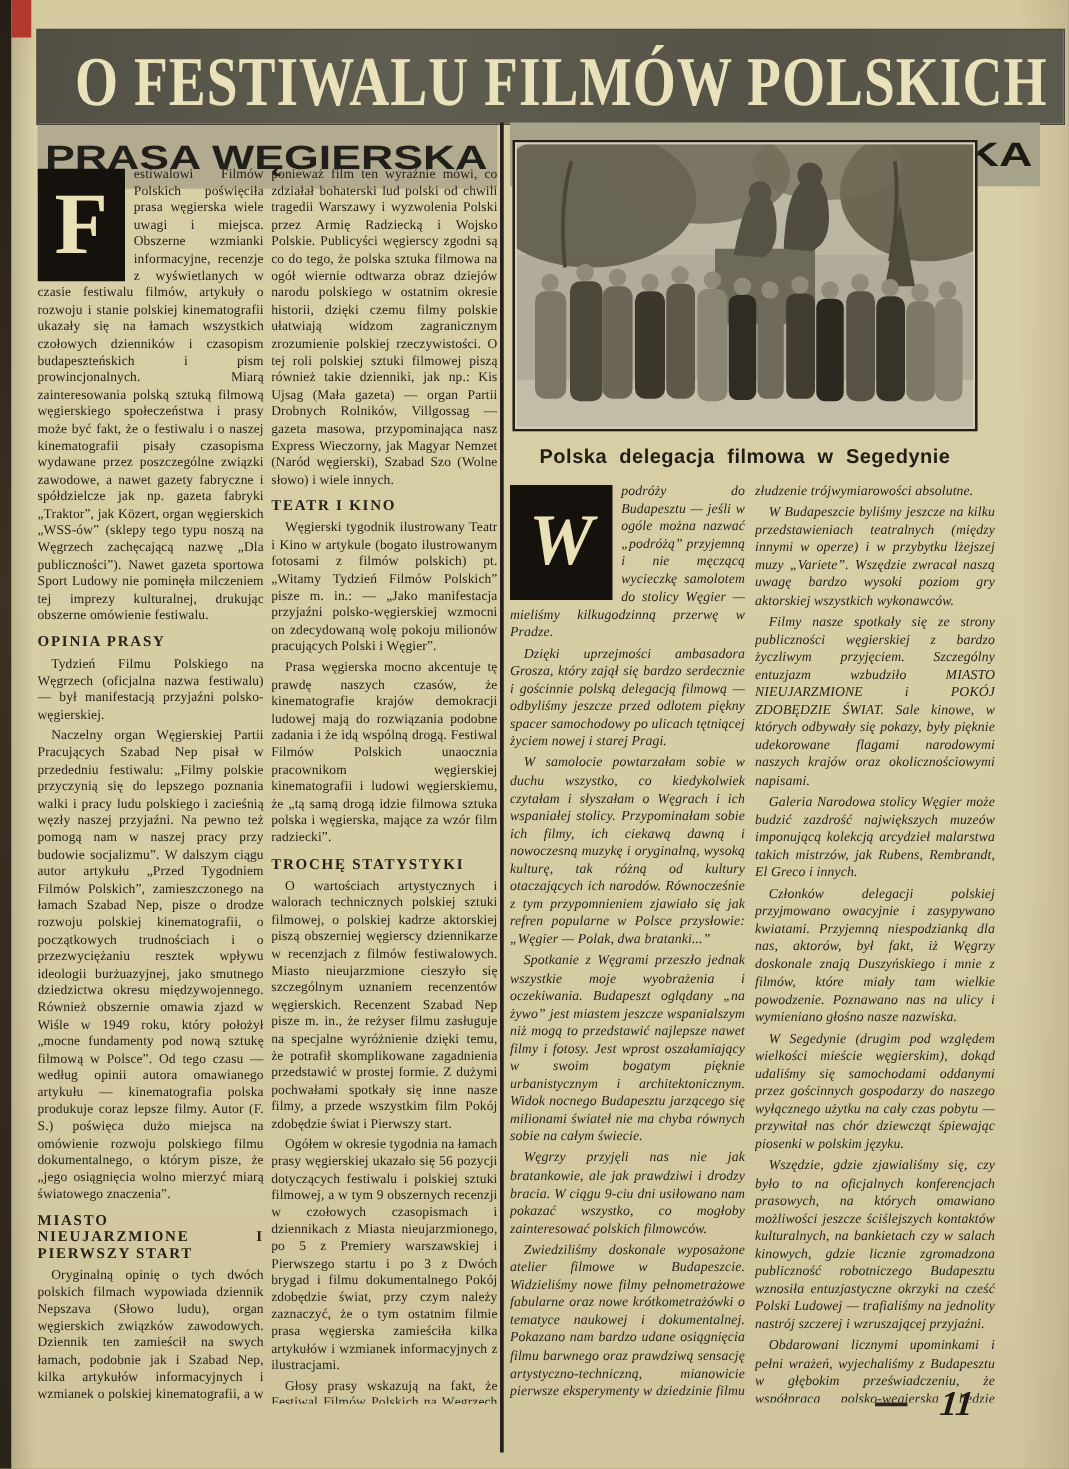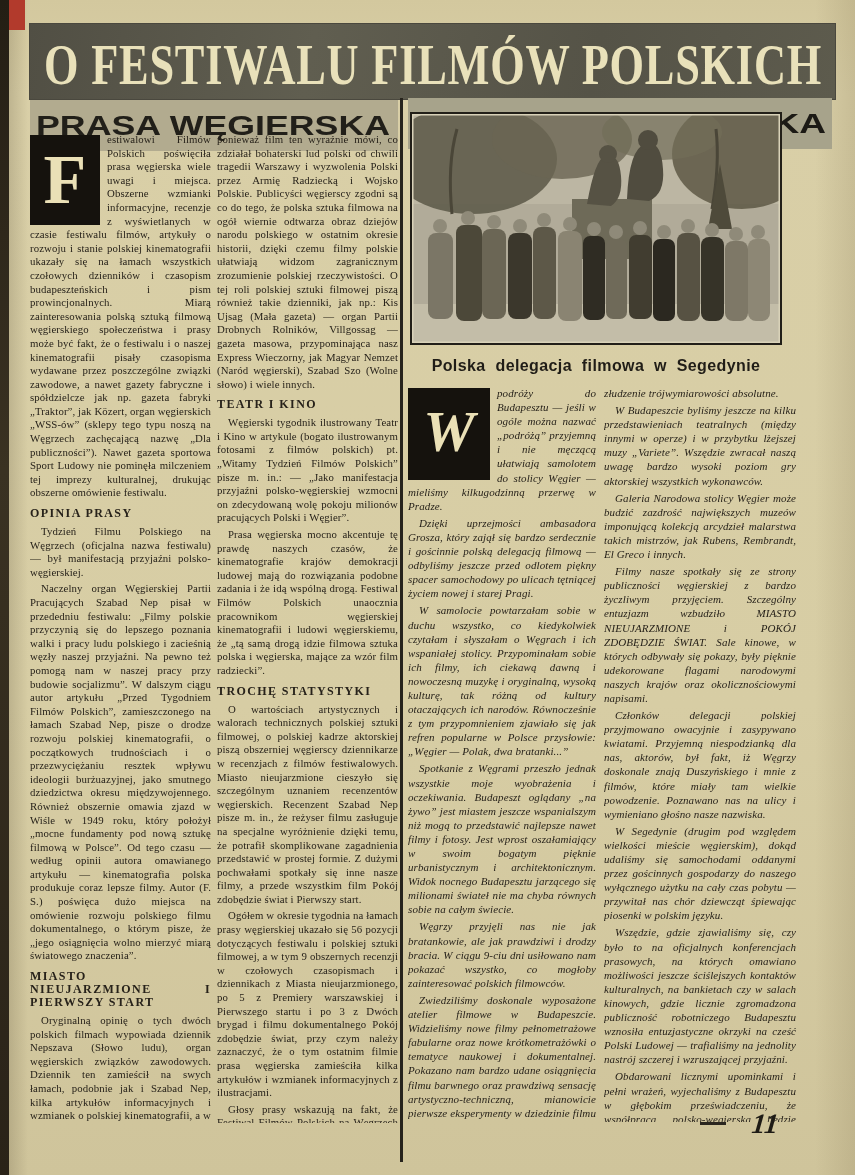--- a/index.html
+++ b/index.html
@@ -9,21 +9,21 @@
     background:
       linear-gradient(90deg, rgba(60,50,30,.25) 0, rgba(60,50,30,0) 28px),
       linear-gradient(270deg, rgba(120,105,70,.18) 0, rgba(120,105,70,0) 40px),
       linear-gradient(180deg, #d3c89e 0, #d9cfa7 8%, #d7cda4 60%, #cfc49b 100%);
     font-family:"Liberation Serif", serif;color:#27221a;
   }
   .edge-strip{position:absolute;left:0;top:0;width:9px;height:1175px;background:linear-gradient(180deg,#241e14,#3a3222 40%,#2a2318);}
   .red-corner{position:absolute;left:9px;top:0;width:16px;height:30px;background:#b23a2c;}
   .masthead{position:absolute;left:30px;top:24px;width:805px;height:75px;
     background:linear-gradient(100deg,#514f44,#605e50 35%,#555347 70%,#5d5b4d);
-    box-shadow:0 0 0 1px #4a483e;}
+    box-shadow:0 0 0 1px #4a483e;padding-left:16px;}
   .subband{position:absolute;height:51px;display:flex;align-items:center;justify-content:center;}
   .subband-left{left:30px;top:100px;width:368px;background:#b2ab8f;}
   .subband-right{left:408px;top:98px;width:424px;background:#a7a38b;}
   .divider-v{position:absolute;left:400px;top:98px;width:3px;height:1064px;background:#26231c;}
   .col{position:absolute;overflow:hidden;text-align:justify;}
   .col p{margin:0 0 3px 0;text-indent:11px;line-height:13.6px;font-size:10.8px;letter-spacing:.1px;}
   .col p.nodent{text-indent:0;}
   .col h4{margin:7px 0 5px 0;font-size:12px;letter-spacing:1.4px;font-weight:bold;text-indent:0;line-height:13px;}
   .col-roman{font-style:normal;}
   .col-italic p{font-style:italic;font-size:11px;line-height:14.1px;}
@@ -145,34 +145,34 @@
           <rect x="336" y="125" width="22" height="82" rx="8" fill="#8d8775"></rect>
         </g>
       </g>
       <rect x="0" y="0" width="368" height="229" fill="none" stroke="#d9d2b9" stroke-width="3"></rect>
     </svg>
   </div>
   <div class="caption">Polska delegacja filmowa w Segedynie</div>
 
   <div class="col col-italic" style="left:408px;top:386px;width:188px;height:736px;">
     <p class="nodent">
-      <span class="dropcap dropcap-w">W</span><span>podróży do Budapesztu — jeśli w ogóle można nazwać „podróżą” przyjemną i nie męczącą ułatwiają samolotem do stolicy Węgier — mieliśmy kilkugodzinną przerwę w Pradze.</span>
+      <span class="dropcap dropcap-w">W</span><span>podróży do Budapesztu — jeśli w ogóle można nazwać „podróżą” przyjemną i nie męczącą wycieczkę samolotem do stolicy Węgier — mieliśmy kilkugodzinną przerwę w Pradze.</span>
     </p>
     <p>Dzięki uprzejmości ambasadora Grosza, który zajął się bardzo serdecznie i gościnnie polską delegacją filmową — odbyliśmy jeszcze przed odlotem piękny spacer samochodowy po ulicach tętniącej życiem nowej i starej Pragi.</p>
     <p>W samolocie powtarzałam sobie w duchu wszystko, co kiedykolwiek czytałam i słyszałam o Węgrach i ich wspaniałej stolicy. Przypominałam sobie ich filmy, ich ciekawą dawną i nowoczesną muzykę i oryginalną, wysoką kulturę, tak różną od kultury otaczających ich narodów. Równocześnie z tym przypomnieniem zjawiało się jak refren popularne w Polsce przysłowie: „Węgier — Polak, dwa bratanki...”</p>
     <p>Spotkanie z Węgrami przeszło jednak wszystkie moje wyobrażenia i oczekiwania. Budapeszt oglądany „na żywo” jest miastem jeszcze wspanialszym niż mogą to przedstawić najlepsze nawet filmy i fotosy. Jest wprost oszałamiający w swoim bogatym pięknie urbanistycznym i architektonicznym. Widok nocnego Budapesztu jarzącego się milionami świateł nie ma chyba równych sobie na całym świecie.</p>
     <p>Węgrzy przyjęli nas nie jak bratankowie, ale jak prawdziwi i drodzy bracia. W ciągu 9-ciu dni usiłowano nam pokazać wszystko, co mogłoby zainteresować polskich filmowców.</p>
     <p>Zwiedziliśmy doskonale wyposażone atelier filmowe w Budapeszcie. Widzieliśmy nowe filmy pełnometrażowe fabularne oraz nowe krótkometrażówki o tematyce naukowej i dokumentalnej. Pokazano nam bardzo udane osiągnięcia filmu barwnego oraz prawdziwą sensację artystyczno-techniczną, mianowicie pierwsze eksperymenty w dziedzinie filmu plastycznego, (oczywiście dźwiękowego), czarno-białego i barwnego. Film taki ogląda się na normalnym ekranie przez specjalne szkła polaryzacyjne. Wrażenie jest niesłychanie silne,</p>
   </div>
 
   <div class="col col-italic" style="left:604px;top:386px;width:192px;height:736px;">
     <p class="nodent">złudzenie trójwymiarowości absolutne.</p>
     <p>W Budapeszcie byliśmy jeszcze na kilku przedstawieniach teatralnych (między innymi w operze) i w przybytku lżejszej muzy „Variete”. Wszędzie zwracał naszą uwagę bardzo wysoki poziom gry aktorskiej wszystkich wykonawców.</p>
+    <p>Filmy nasze spotkały się ze strony publiczności węgierskiej z bardzo życzliwym przyjęciem. Szczególny entuzjazm wzbudziło MIASTO NIEUJARZMIONE i POKÓJ ZDOBĘDZIE ŚWIAT. Sale kinowe, w których odbywały się pokazy, były pięknie udekorowane flagami narodowymi naszych krajów oraz okolicznościowymi napisami.</p>
     <p>Galeria Narodowa stolicy Węgier może budzić zazdrość największych muzeów imponującą kolekcją arcydzieł malarstwa takich mistrzów, jak Rubens, Rembrandt, El Greco i innych.</p>
-    <p>Filmy nasze spotkały się ze strony publiczności węgierskiej z bardzo życzliwym przyjęciem. Szczególny entuzjazm wzbudziło MIASTO NIEUJARZMIONE i POKÓJ ZDOBĘDZIE ŚWIAT. Sale kinowe, w których odbywały się pokazy, były pięknie udekorowane flagami narodowymi naszych krajów oraz okolicznościowymi napisami.</p>
     <p>Członków delegacji polskiej przyjmowano owacyjnie i zasypywano kwiatami. Przyjemną niespodzianką dla nas, aktorów, był fakt, iż Węgrzy doskonale znają Duszyńskiego i mnie z filmów, które miały tam wielkie powodzenie. Poznawano nas na ulicy i wymieniano głośno nasze nazwiska.</p>
     <p>W Segedynie (drugim pod względem wielkości mieście węgierskim), dokąd udaliśmy się samochodami oddanymi przez gościnnych gospodarzy do naszego wyłącznego użytku na cały czas pobytu — przywitał nas chór dziewcząt śpiewając piosenki w polskim języku.</p>
     <p>Wszędzie, gdzie zjawialiśmy się, czy było to na oficjalnych konferencjach prasowych, na których omawiano możliwości jeszcze ściślejszych kontaktów kulturalnych, na bankietach czy w salach kinowych, gdzie licznie zgromadzona publiczność robotniczego Budapesztu wznosiła entuzjastyczne okrzyki na cześć Polski Ludowej — trafialiśmy na jednolity nastrój szczerej i wzruszającej przyjaźni.</p>
     <p>Obdarowani licznymi upominkami i pełni wrażeń, wyjechaliśmy z Budapesztu w głębokim przeświadczeniu, że współpraca polsko-węgierska będzie zataczała coraz szersze kręgi.</p>
 
   </div>
 
   <div class="bottom-dash"></div>
   <div class="pagenum">11</div>
 

